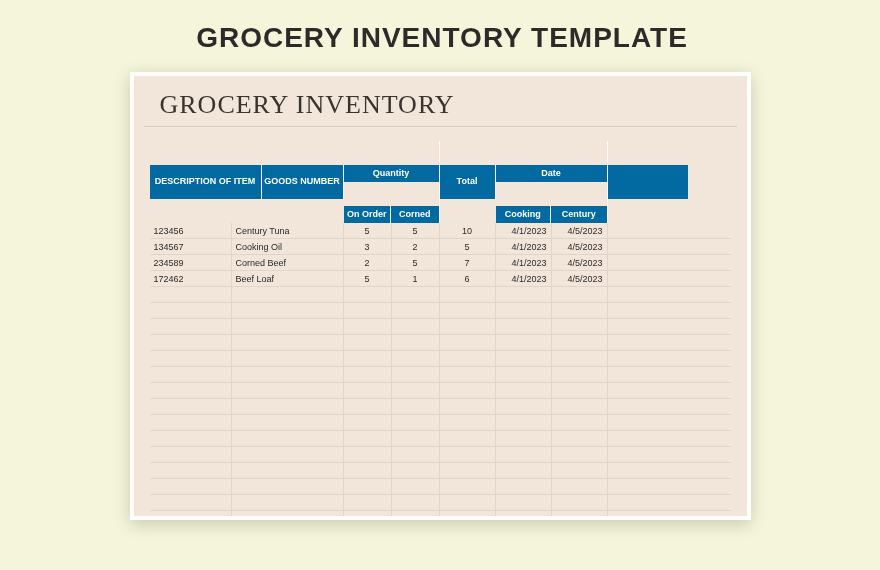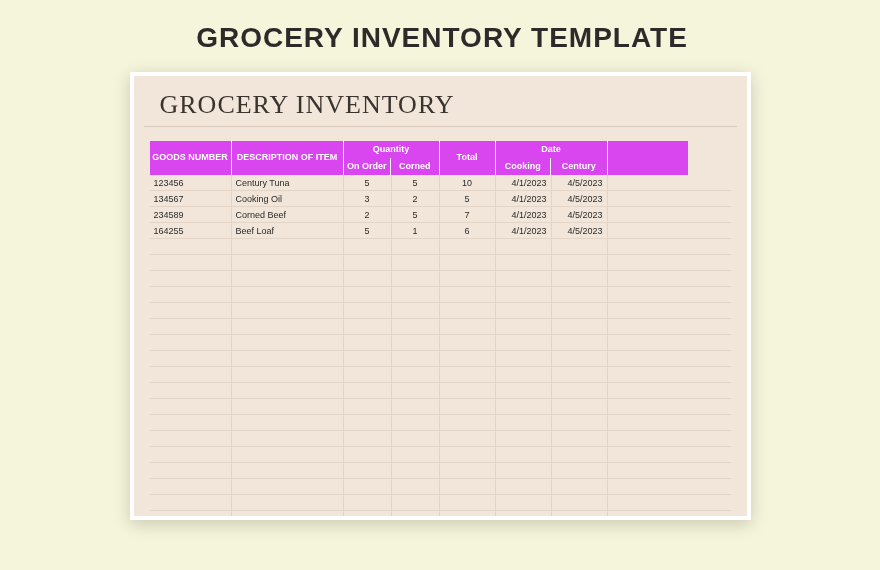--- a/index.html
+++ b/index.html
@@ -45,31 +45,32 @@
     margin: 0 16px;
   }
   .thead {
     display: flex;
     flex-direction: column;
   }
   .hrow1, .hrow2 {
     display: flex;
   }
   .th {
-    background: #d946ef;
+    background: #0369a1;
     color: #fff;
     font-size: 9px;
     font-weight: bold;
     display: flex;
     align-items: center;
     justify-content: center;
     border-right: 1px solid #fff;
     text-align: center;
     line-height: 1.1;
     padding: 2px;
+    margin-top: 24px;
   }
   .th:last-child { border-right: none; }
   .c-goods { width: 82px; }
   .c-desc  { width: 112px; }
   .c-qty   { width: 96px; }
   .c-onorder { width: 48px; }
   .c-extra   { width: 48px; }
   .c-total { width: 56px; }
   .c-date  { width: 112px; }
   .c-ordered  { width: 56px; }
@@ -105,22 +106,22 @@
 
 <div class="page-title">GROCERY INVENTORY TEMPLATE</div>
 
 <div class="sheet-wrap">
   <div class="sheet">
     <div class="doc-title">GROCERY INVENTORY</div>
 
     <div class="table">
       <div class="thead">
         <div class="hrow1">
+          <div class="th span2 c-desc">DESCRIPTION OF ITEM</div>
           <div class="th span2 c-goods">GOODS NUMBER</div>
-          <div class="th span2 c-desc">DESCRIPTION OF ITEM</div>
           <div class="group c-qty">
             <div class="th" style="height:17px">Quantity</div>
             <div class="sub">
               <div class="th c-onorder">On Order</div>
               <div class="th c-extra">Corned</div>
             </div>
           </div>
           <div class="th span2 c-total">Total</div>
           <div class="group c-date">
             <div class="th" style="height:17px">Date</div>
@@ -157,21 +158,21 @@
             <div class="td c-goods">234589</div>
             <div class="td c-desc">Corned Beef</div>
             <div class="td c-onorder center">2</div>
             <div class="td c-extra center">5</div>
             <div class="td c-total center">7</div>
             <div class="td c-ordered right">4/1/2023</div>
             <div class="td c-received right">4/5/2023</div>
             <div class="td c-rest"></div>
           </div>
           <div class="tr">
-            <div class="td c-goods">164255</div>
+            <div class="td c-goods">172462</div>
             <div class="td c-desc">Beef Loaf</div>
             <div class="td c-onorder center">5</div>
             <div class="td c-extra center">1</div>
             <div class="td c-total center">6</div>
             <div class="td c-ordered right">4/1/2023</div>
             <div class="td c-received right">4/5/2023</div>
             <div class="td c-rest"></div>
           </div>
           <div class="tr">
             <div class="td c-goods"></div>

